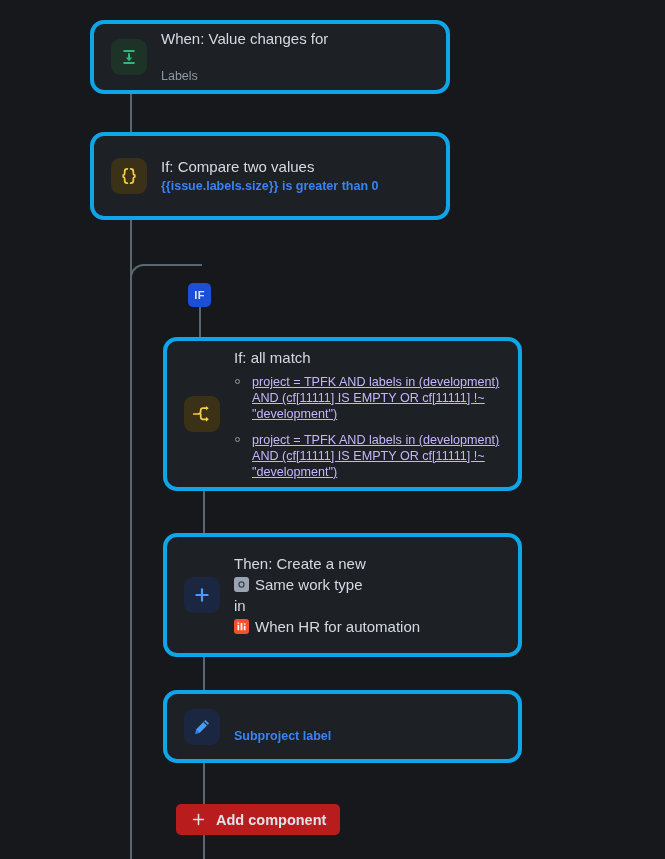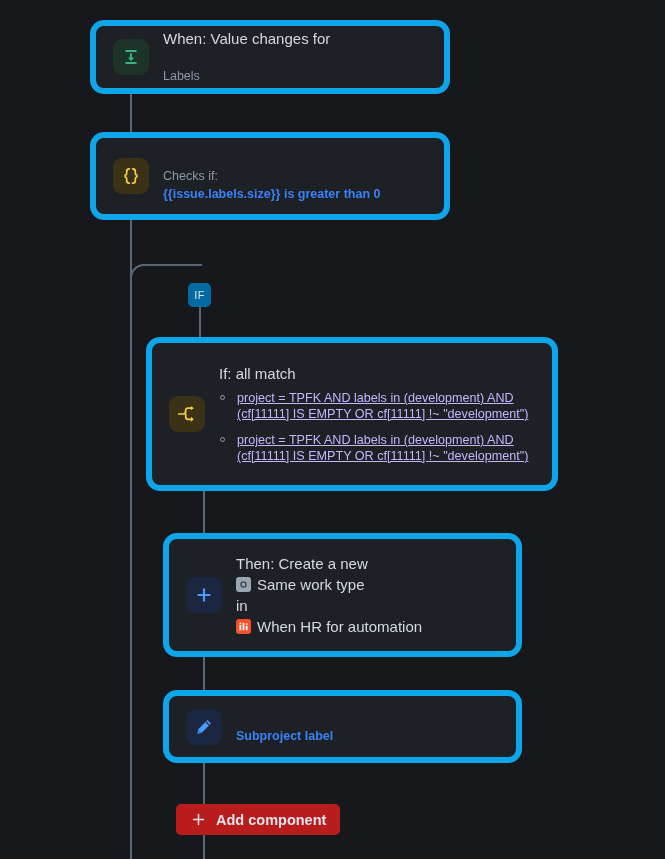--- a/index.html
+++ b/index.html
@@ -32,39 +32,39 @@
   .elbow {
     position: absolute;
     border-left: 2px solid #596773;
     border-top: 2px solid #596773;
     border-top-left-radius: 14px;
     background: transparent;
   }
 
   .if-badge {
     position: absolute;
-    background: #0369a1;
+    background: #1d4ed8;
     color: #dfe5ec;
     font-size: 11px;
-    font-weight: 400;
+    font-weight: 700;
     letter-spacing: .3px;
     border-radius: 5px;
     width: 23px;
     height: 24px;
     display: flex;
     align-items: center;
     justify-content: center;
     z-index: 5;
   }
 
   
   .card {
     position: absolute;
     background: #1d2025;
-    border: 6px solid #0ea5e9;
+    border: 4px solid #0ea5e9;
     border-radius: 14px;
     box-sizing: border-box;
     display: flex;
     align-items: center;
     z-index: 4;
   }
   .card-icon {
     width: 36px;
     height: 36px;
     border-radius: 9px;
@@ -212,26 +212,26 @@
   </div>
 
   <div class="card" style="left:90px; top:132px; width:360px; height:88px;">
     <div class="card-icon tile-amber">
       <svg width="22" height="22" viewBox="0 0 24 24" aria-hidden="true">
         <path d="M10.2 4.2c-2.1 0-2.9 1-2.9 2.6v2.1c0 1.4-.5 2-1.6 2.2v1.8c1.1.2 1.6.8 1.6 2.2v2.1c0 1.6.8 2.6 2.9 2.6" fill="none" stroke="#f5cd47" stroke-width="1.9" stroke-linecap="round"></path>
         <path d="M13.8 4.2c2.1 0 2.9 1 2.9 2.6v2.1c0 1.4.5 2 1.6 2.2v1.8c-1.1.2-1.6.8-1.6 2.2v2.1c0 1.6-.8 2.6-2.9 2.6" fill="none" stroke="#f5cd47" stroke-width="1.9" stroke-linecap="round"></path>
       </svg>
     </div>
     <div class="card-body">
-      <div class="card-sub">Checks if:</div>
+      <div class="card-title">If: Compare two values</div>
       <div class="card-strong">{{issue.labels.size}} is greater than 0</div>
     </div>
   </div>
 
-  <div class="card" style="left:146px; top:337px; width:412px; height:154px;">
+  <div class="card" style="left:163px; top:337px; width:359px; height:154px;">
     <div class="card-icon tile-amber">
       <svg width="22" height="22" viewBox="0 0 24 24" aria-hidden="true">
         <path d="M3 12h4.2a3.4 3.4 0 0 0 3.4-3.4V8a2.4 2.4 0 0 1 2.4-2.4h4.3" fill="none" stroke="#f5cd47" stroke-width="1.9" stroke-linecap="round" stroke-linejoin="round"></path>
         <path d="M10.6 12v3.4A2.4 2.4 0 0 0 13 17.8h4.3" fill="none" stroke="#f5cd47" stroke-width="1.9" stroke-linecap="round" stroke-linejoin="round"></path>
         <path d="M16.3 3.2 19.4 5.6 16.3 8z" fill="#f5cd47"></path>
         <path d="M16.3 15 19.4 17.8 16.3 20.4z" fill="#f5cd47"></path>
       </svg>
     </div>
     <div class="card-body">
       <div class="card-title">If: all match</div>

